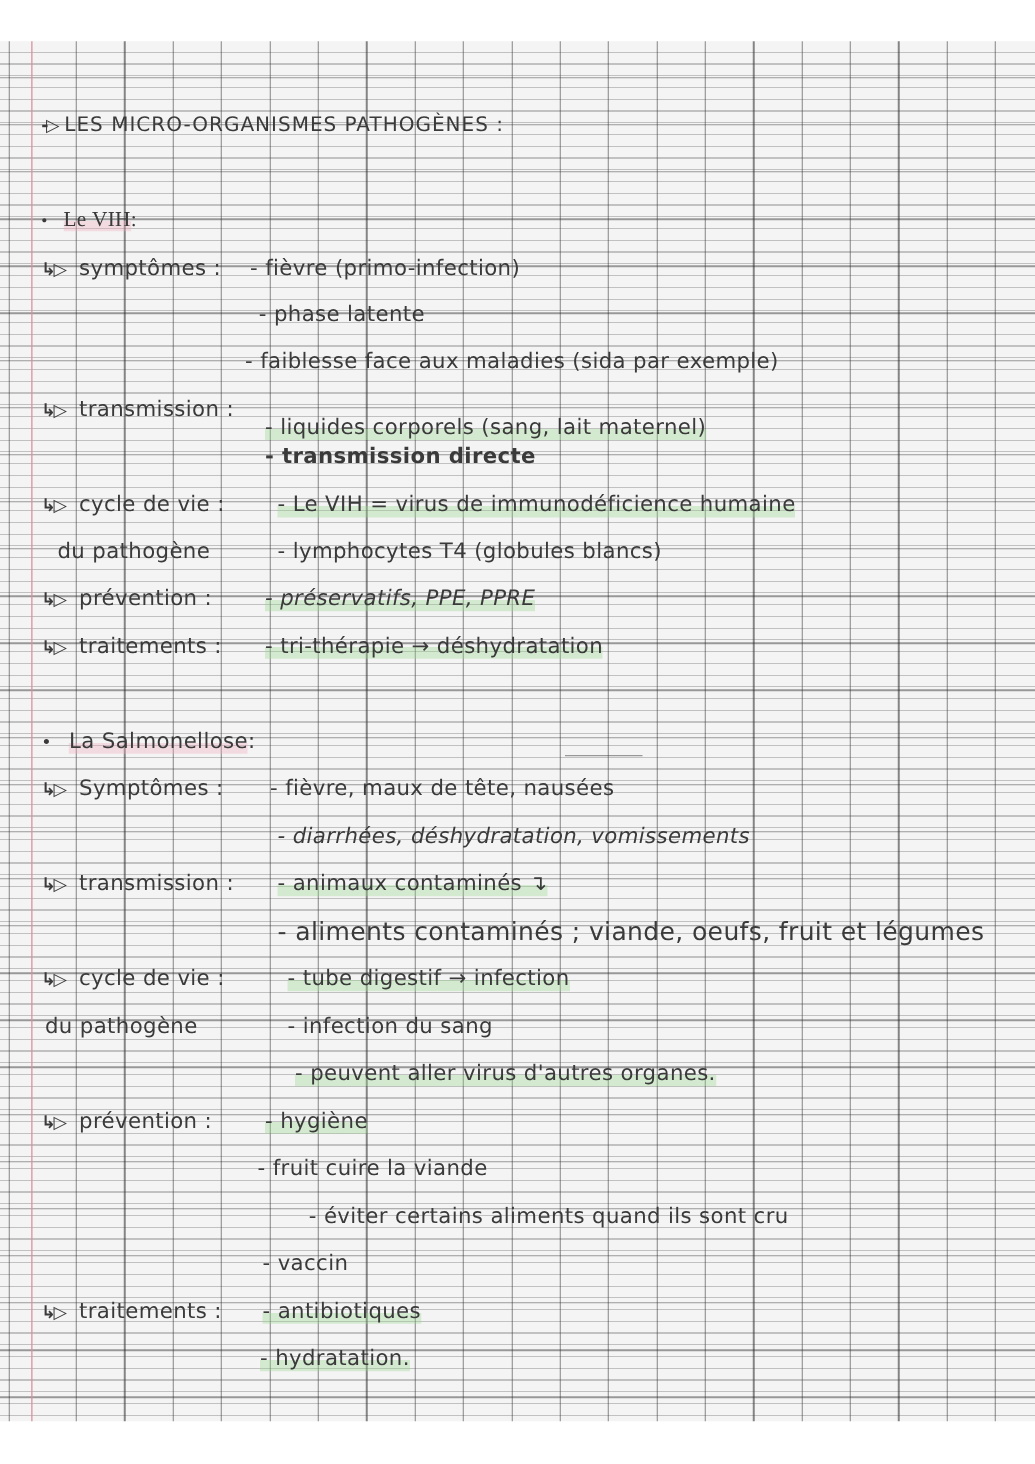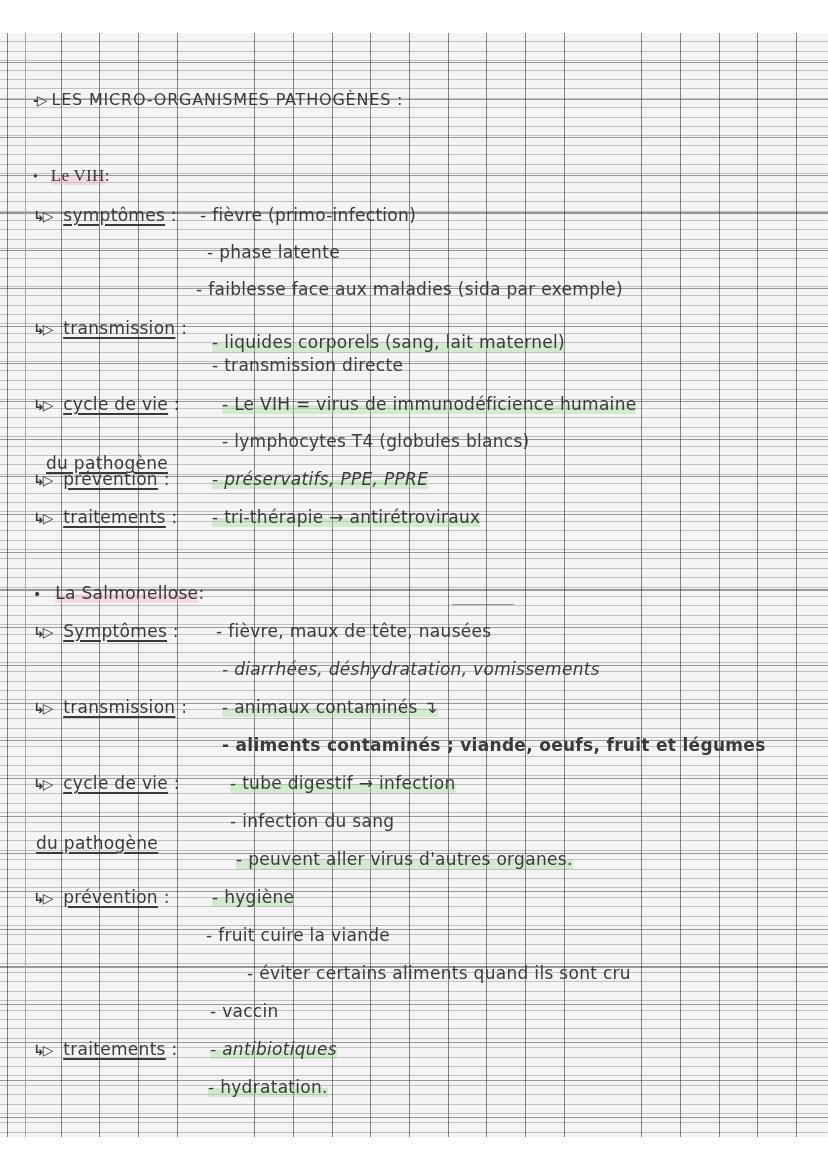--- a/index.html
+++ b/index.html
@@ -41,21 +41,21 @@
   .hw {
     position: absolute;
     font-family: "DejaVu Sans", sans-serif;
     font-size: 17px;
     color: #3a3a3a;
     white-space: nowrap;
     line-height: 20px;
     letter-spacing: 0.3px;
   }
   .title { font-size: 16px; letter-spacing: 0.8px; }
-  .u { text-decoration: underline; text-decoration-thickness: 1.5px; text-underline-offset: 3px; margin-top: 22px; }
+  .u { text-decoration-thickness: 1.5px; text-underline-offset: 3px; }
   .arrow { font-size: 14px; font-weight: bold; letter-spacing: -2px; }
   .bullet { font-size: 14px; }
   .hl-green { background: linear-gradient(to top, rgba(150,215,140,0.35) 0 45%, transparent 45%); }
   .hl-pink { background: linear-gradient(to top, rgba(240,170,190,0.35) 0 45%, transparent 45%); }
 </style>
 </head>
 <body>
 
 <div class="paper"></div>
 <div class="dark-rows"></div>
@@ -80,21 +80,21 @@
 <div class="hw" style="left:200px; top:205px;">- fièvre (primo-infection)</div>
 <div class="hw" style="left:207px; top:242px;">- phase latente</div>
 <div class="hw" style="left:196px; top:279px;">- faiblesse face aux maladies (sida par exemple)</div>
 
 <div class="hw" style="left:33px; top:318px;">
   <span class="arrow">↳▷</span>
   <span class="u" style="margin-left:6px;">transmission</span>
   <span>:</span>
 </div>
 <div class="hw hl-green" style="left:212px; top:332px;">- liquides corporels (sang, lait maternel)</div>
-<div class="hw" style="left:212px; top:355px;">- transmission directe</div>
+<div class="hw" style="left:212px; top:355px;font-weight:bold;">- transmission directe</div>
 
 <div class="hw" style="left:33px; top:394px;">
   <span class="arrow">↳▷</span>
   <span class="u" style="margin-left:6px;">cycle de vie</span>
   <span>:</span>
 </div>
 <div class="hw u" style="left:46px; top:431px;">du pathogène</div>
 <div class="hw hl-green" style="left:222px; top:394px;">- Le VIH = virus de immunodéficience humaine</div>
 <div class="hw" style="left:222px; top:431px;">- lymphocytes T4 (globules blancs)</div>
 
@@ -103,42 +103,42 @@
   <span class="u" style="margin-left:6px;">prévention</span>
   <span>:</span>
 </div>
 <div class="hw hl-green" style="left:212px; top:469px;font-style:italic;">- préservatifs, PPE, PPRE</div>
 
 <div class="hw" style="left:33px; top:507px;">
   <span class="arrow">↳▷</span>
   <span class="u" style="margin-left:6px;">traitements</span>
   <span>:</span>
 </div>
-<div class="hw hl-green" style="left:212px; top:507px;">- tri-thérapie → antirétroviraux</div>
+<div class="hw hl-green" style="left:212px; top:507px;">- tri-thérapie → déshydratation</div>
 
 <div class="hw" style="left:33px; top:583px;">
   <span class="bullet">•</span>
   <span class="hl-pink" style="margin-left:8px;">La Salmonellose</span><span>:</span>
 </div>
 
 <div class="hw" style="left:33px; top:621px;">
   <span class="arrow">↳▷</span>
   <span class="u" style="margin-left:6px;">Symptômes</span>
   <span>:</span>
 </div>
 <div class="hw" style="left:216px; top:621px;">- fièvre, maux de tête, nausées</div>
 <div class="hw" style="left:222px; top:659px;font-style:italic;">- diarrhées, déshydratation, vomissements</div>
 
 <div class="hw" style="left:33px; top:697px;">
   <span class="arrow">↳▷</span>
   <span class="u" style="margin-left:6px;">transmission</span>
   <span>:</span>
 </div>
 <div class="hw hl-green" style="left:222px; top:697px;">- animaux contaminés ↴</div>
-<div class="hw" style="left:222px; top:735px; font-size:17px;font-weight:bold;">- aliments contaminés ; viande, oeufs, fruit et légumes</div>
+<div class="hw" style="left:222px; top:735px; font-size:20px;">- aliments contaminés ; viande, oeufs, fruit et légumes</div>
 
 <div class="hw" style="left:33px; top:773px;">
   <span class="arrow">↳▷</span>
   <span class="u" style="margin-left:6px;">cycle de vie</span>
   <span>:</span>
 </div>
 <div class="hw u" style="left:36px; top:811px;">du pathogène</div>
 <div class="hw hl-green" style="left:230px; top:773px;">- tube digestif → infection</div>
 <div class="hw" style="left:230px; top:811px;">- infection du sang</div>
 <div class="hw hl-green" style="left:236px; top:849px;">- peuvent aller virus d'autres organes.</div>
@@ -151,14 +151,14 @@
 <div class="hw hl-green" style="left:212px; top:887px;">- hygiène</div>
 <div class="hw" style="left:206px; top:925px;">- fruit cuire la viande</div>
 <div class="hw" style="left:206px; top:963px;margin-left:41px;">- éviter certains aliments quand ils sont cru</div>
 <div class="hw" style="left:210px; top:1001px;">- vaccin</div>
 
 <div class="hw" style="left:33px; top:1039px;">
   <span class="arrow">↳▷</span>
   <span class="u" style="margin-left:6px;">traitements</span>
   <span>:</span>
 </div>
-<div class="hw hl-green" style="left:210px; top:1039px;font-style:italic;">- antibiotiques</div>
+<div class="hw hl-green" style="left:210px; top:1039px;">- antibiotiques</div>
 <div class="hw hl-green" style="left:208px; top:1077px;">- hydratation.</div>
 
 </body></html>

